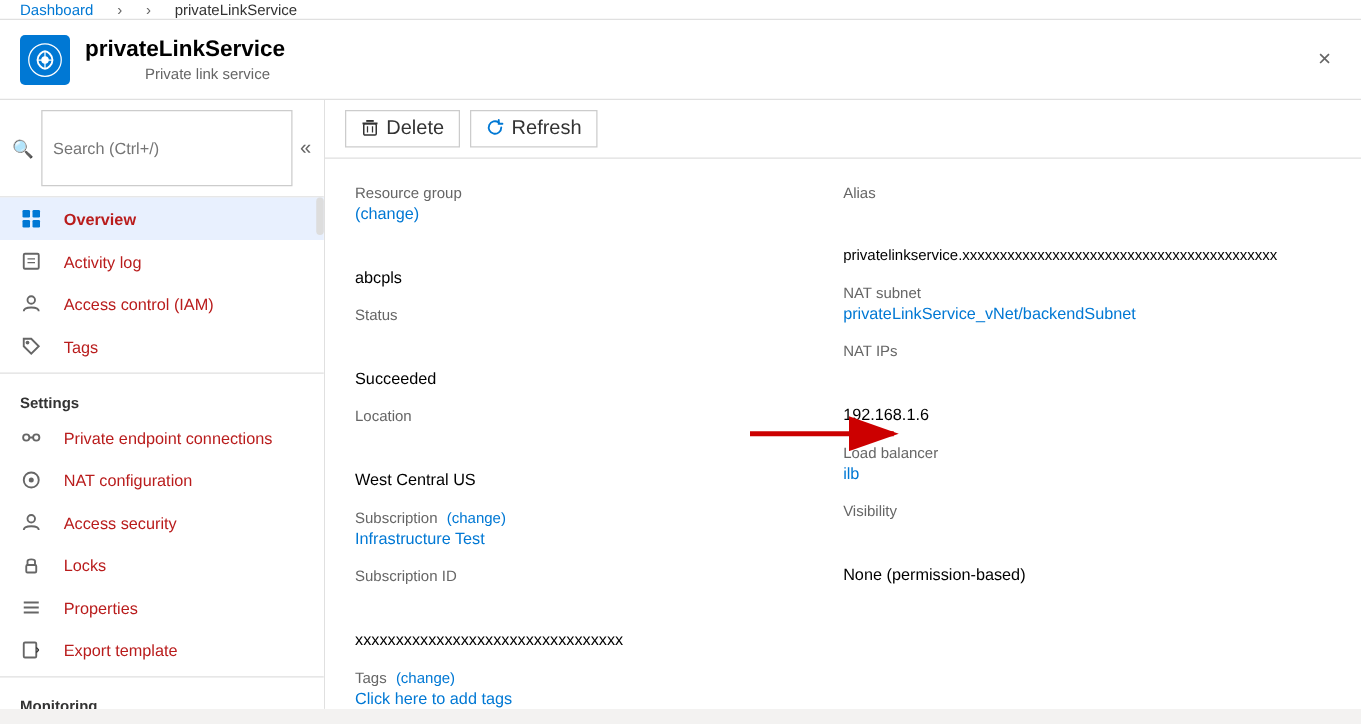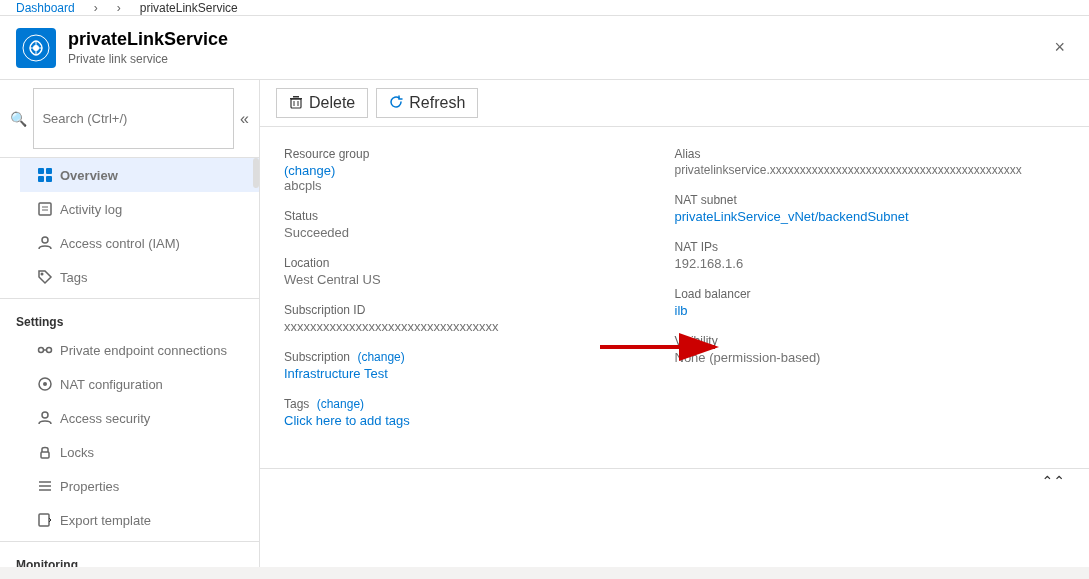--- a/index.html
+++ b/index.html
@@ -32,21 +32,21 @@
     }
     .resource-header-left { display: flex; align-items: center; gap: 12px; }
     .resource-icon {
       width: 40px; height: 40px;
       background: #0078d4;
       border-radius: 4px;
       display: flex; align-items: center; justify-content: center;
       color: white; font-size: 18px; font-weight: bold;
     }
     .resource-title { font-size: 18px; font-weight: 600; color: #000; }
-    .resource-subtitle { font-size: 12px; color: #666; margin-top: 2px; }
+    .resource-subtitle { font-size: 12px; color: #666; margin-top: 2px; margin-left: 48px; }
     .close-btn { color: #666; cursor: pointer; font-size: 18px; padding: 4px 8px; }
 
     
     .main-layout { display: flex; height: calc(579px - 28px - 64px); }
 
     
     .sidebar {
       width: 260px;
       background: #fff;
       border-right: 1px solid #e0e0e0;
@@ -68,26 +68,25 @@
       padding: 22px 8px;
       font-size: 13px;
       color: #333;
     }
     .search-icon { color: #666; font-size: 14px; }
     .collapse-btn { color: #666; cursor: pointer; font-size: 16px; }
 
     .nav-item {
       display: flex;
       align-items: center;
-      gap: 6px;
+      gap: 17px;
       padding: 8px 16px;
       cursor: pointer;
-      color: #737373;
+      color: #b91c1c;
       font-size: 13px;
-      margin-left: 20px;
     }
     .nav-item.active { background: #e8f0fe; font-weight: 600; }
     .nav-item .nav-icon { width: 18px; height: 18px; display: flex; align-items: center; justify-content: center; font-size: 14px; flex-shrink: 0; }
 
     .nav-section-label {
       padding: 12px 16px 4px 16px;
       font-size: 12px;
       font-weight: 700;
       color: #333;
       text-transform: none;
@@ -126,21 +125,21 @@
     
     .details-grid {
       padding: 20px 24px;
       display: grid;
       grid-template-columns: 1fr 1fr;
       gap: 0;
     }
 
     .detail-section { padding-bottom: 16px; }
     .detail-label { font-size: 12px; color: #666; margin-bottom: 2px; }
-    .detail-value { font-size: 13px; color: #737373; }
+    .detail-value { font-size: 13px; color: #000000; margin-top: 36px; }
     .detail-link { color: #0078d4; cursor: pointer; text-decoration: none; }
 
     .details-body {
       position: relative;
     }
     .collapse-icon { color: #333; cursor: pointer; font-size: 14px; }
 
     
     .annotation-arrow {
       position: absolute;
@@ -358,30 +357,30 @@
             <div class="detail-label">Status</div>
             <div class="detail-value">Succeeded</div>
           </div>
 
           <div class="detail-section">
             <div class="detail-label">Location</div>
             <div class="detail-value">West Central US</div>
           </div>
 
           <div class="detail-section">
-            <div class="detail-label">Subscription ID</div>
-            <div class="detail-value">xxxxxxxxxxxxxxxxxxxxxxxxxxxxxxxxx</div>
-          </div>
-
-          <div class="detail-section">
             <div class="detail-label">
               <span>Subscription</span>
               <a class="detail-link" style="margin-left:4px;">(change)</a>
             </div>
             <div><a class="detail-link">Infrastructure Test</a></div>
+          </div>
+
+          <div class="detail-section">
+            <div class="detail-label">Subscription ID</div>
+            <div class="detail-value">xxxxxxxxxxxxxxxxxxxxxxxxxxxxxxxxx</div>
           </div>
 
           <div class="detail-section">
             <div class="detail-label">
               <span>Tags</span>
               <a class="detail-link" style="margin-left:4px;">(change)</a>
             </div>
             <div><a class="detail-link">Click here to add tags</a></div>
           </div>
         </div>

